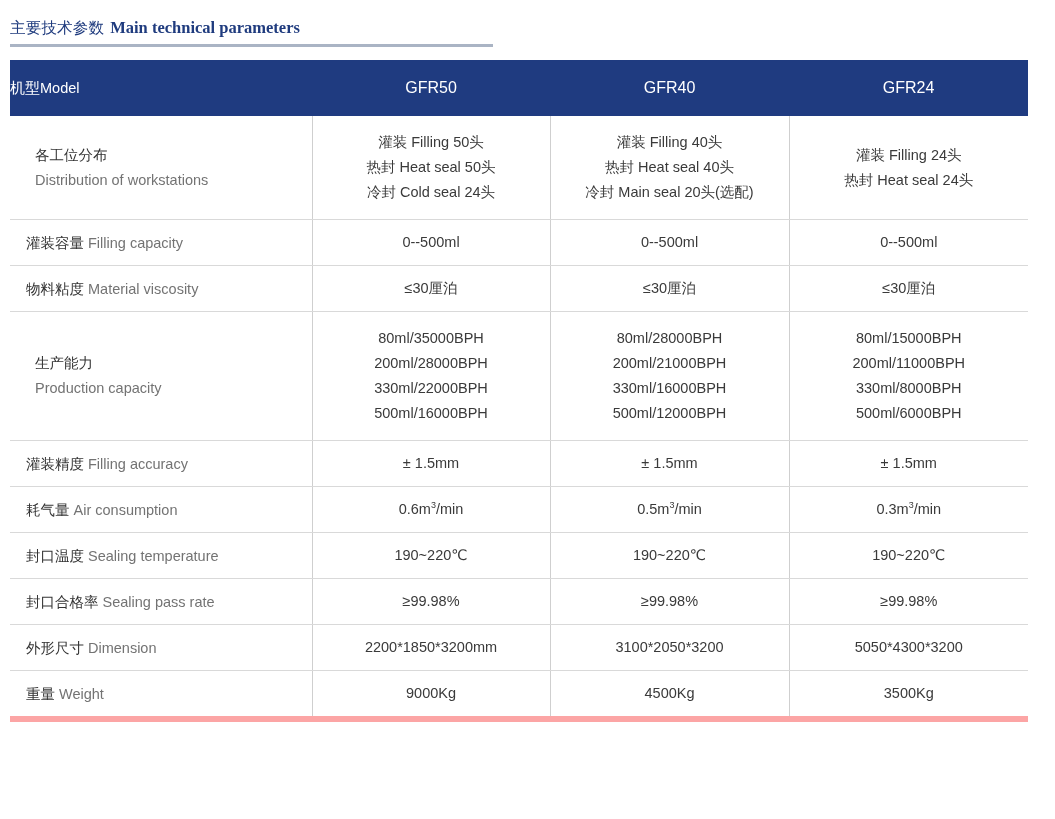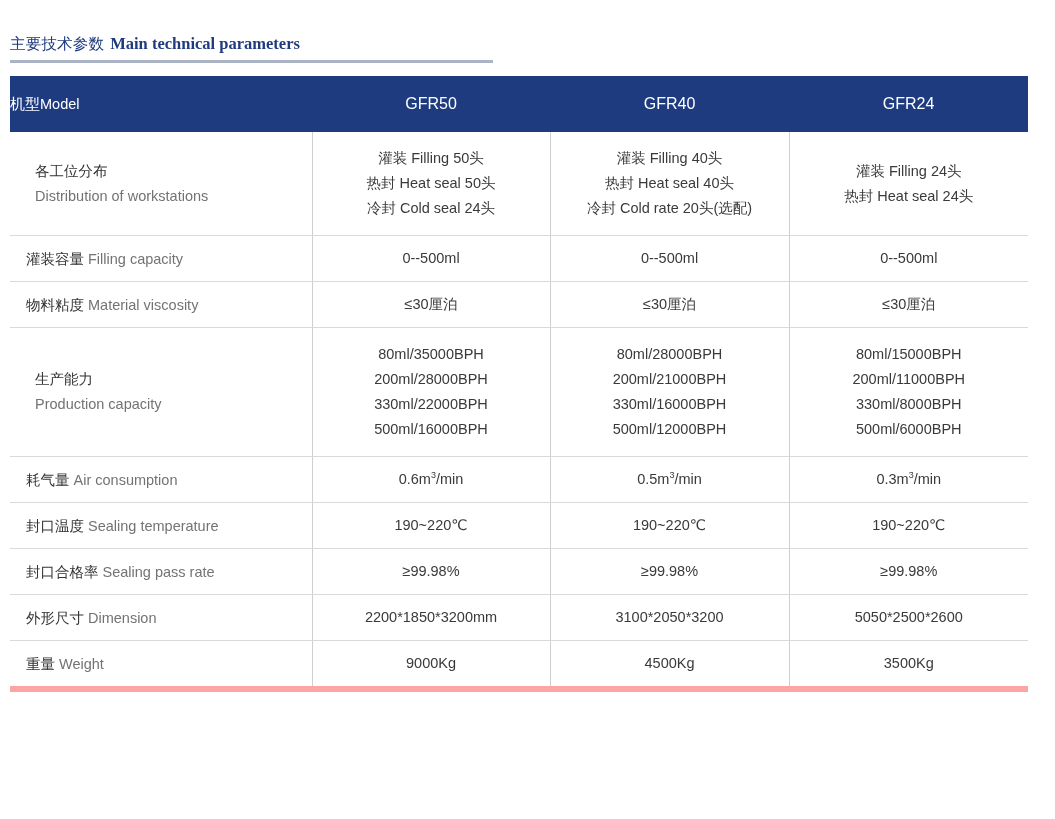--- a/index.html
+++ b/index.html
@@ -10,22 +10,21 @@
   body {
     width: 1055px;
     height: 819px;
     font-family: "Liberation Sans", "DejaVu Sans", sans-serif;
     color: #333333;
     overflow: hidden;
   }
 
   
   .title-block {
-    padding: 25px 0 0 10px;
-    margin-top: 9px;
+    padding: 18px 0 0 10px;
   }
   .title-line {
     font-size: 16px;
     line-height: 20px;
     color: #1f3b7e;
     white-space: nowrap;
   }
   .title-cn {
     font-family: "DejaVu Sans", "Liberation Sans", sans-serif;
     font-size: 15.5px;
@@ -176,21 +175,21 @@
             <span class="lbl-en">Distribution of workstations</span>
           </td>
           <td class="val">
             <span class="val-line">灌装 Filling 50头</span>
             <span class="val-line">热封 Heat seal 50头</span>
             <span class="val-line">冷封 Cold seal 24头</span>
           </td>
           <td class="val">
             <span class="val-line">灌装 Filling 40头</span>
             <span class="val-line">热封 Heat seal 40头</span>
-            <span class="val-line">冷封 Cold rate 20头(选配)</span>
+            <span class="val-line">冷封 Main seal 20头(选配)</span>
           </td>
           <td class="val">
             <span class="val-line">灌装 Filling 24头</span>
             <span class="val-line">热封 Heat seal 24头</span>
           </td>
         </tr>
         <tr>
           <td class="label"><span class="lbl-cn">灌装容量</span><span class="lbl-en">Filling capacity</span></td>
           <td class="val">
             <span class="val-line">0--500ml</span>
@@ -232,20 +231,32 @@
             <span class="val-line">500ml/12000BPH</span>
           </td>
           <td class="val">
             <span class="val-line">80ml/15000BPH</span>
             <span class="val-line">200ml/11000BPH</span>
             <span class="val-line">330ml/8000BPH</span>
             <span class="val-line">500ml/6000BPH</span>
           </td>
         </tr>
         <tr>
+          <td class="label"><span class="lbl-cn">灌装精度</span><span class="lbl-en">Filling accuracy</span></td>
+          <td class="val">
+            <span class="val-line">± 1.5mm</span>
+          </td>
+          <td class="val">
+            <span class="val-line">± 1.5mm</span>
+          </td>
+          <td class="val">
+            <span class="val-line">± 1.5mm</span>
+          </td>
+        </tr>
+        <tr>
           <td class="label"><span class="lbl-cn">耗气量</span><span class="lbl-en">Air consumption</span></td>
           <td class="val">
             <span class="val-line">0.6m<sup>3</sup>/min</span>
           </td>
           <td class="val">
             <span class="val-line">0.5m<sup>3</sup>/min</span>
           </td>
           <td class="val">
             <span class="val-line">0.3m<sup>3</sup>/min</span>
           </td>
@@ -276,21 +287,21 @@
         </tr>
         <tr>
           <td class="label"><span class="lbl-cn">外形尺寸</span><span class="lbl-en">Dimension</span></td>
           <td class="val">
             <span class="val-line">2200*1850*3200mm</span>
           </td>
           <td class="val">
             <span class="val-line">3100*2050*3200</span>
           </td>
           <td class="val">
-            <span class="val-line">5050*2500*2600</span>
+            <span class="val-line">5050*4300*3200</span>
           </td>
         </tr>
         <tr>
           <td class="label"><span class="lbl-cn">重量</span><span class="lbl-en">Weight</span></td>
           <td class="val">
             <span class="val-line">9000Kg</span>
           </td>
           <td class="val">
             <span class="val-line">4500Kg</span>
           </td>

